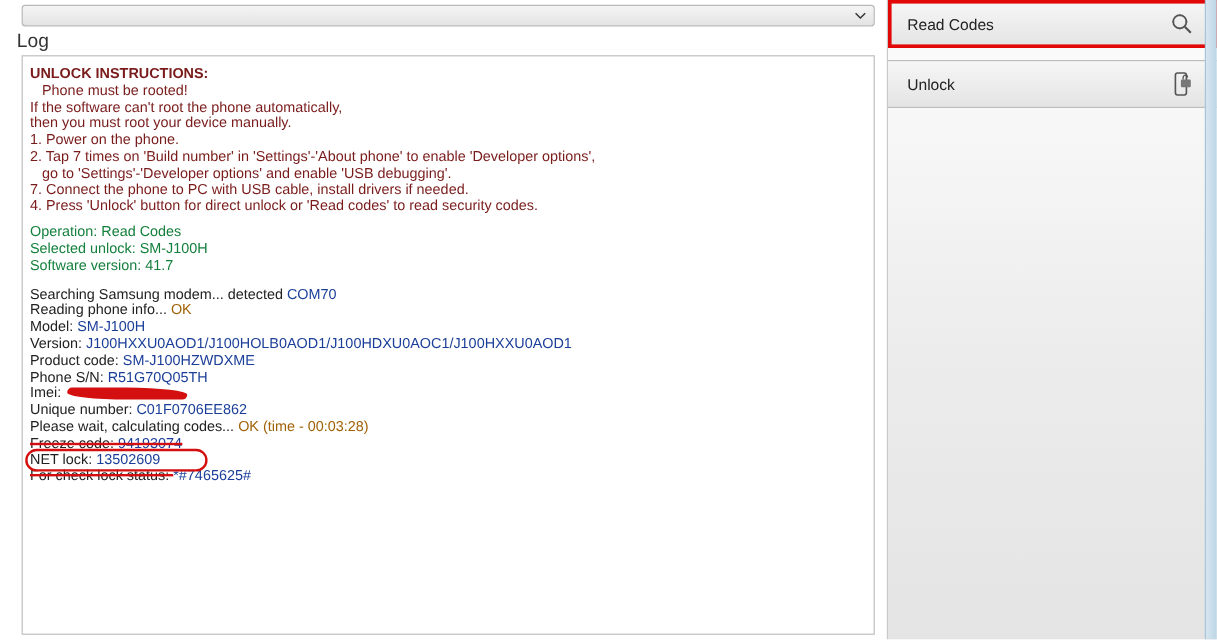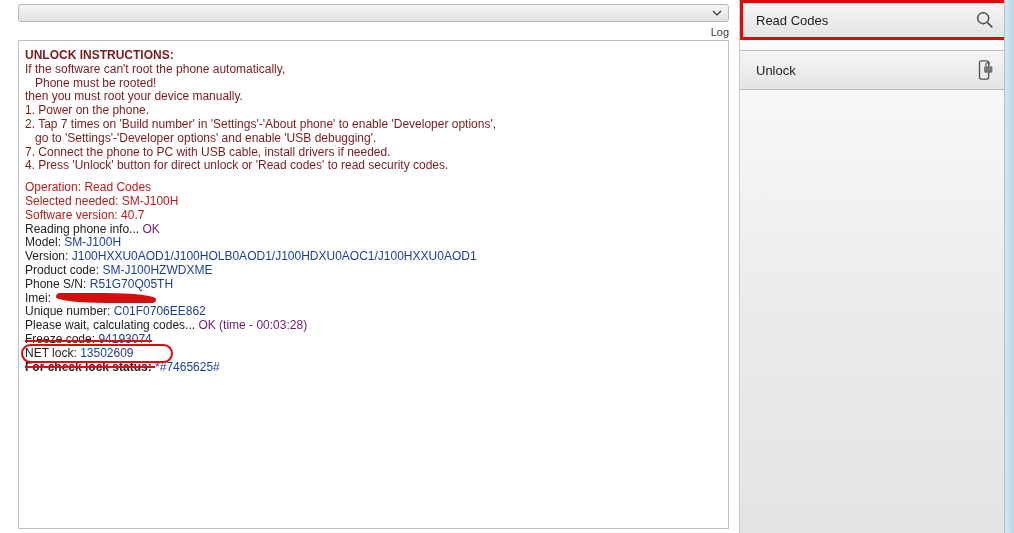--- a/index.html
+++ b/index.html
@@ -13,38 +13,38 @@
     background: linear-gradient(#f5f5f5,#e3e3e3);
     position: relative;
     margin-bottom: 2px;
   }
   .top-bar .arrow {
     position: absolute; right: 4px; top: 1px;
     width: 14px; height: 14px;
     display: flex; align-items: center; justify-content: center;
   }
   .top-bar .arrow svg { width: 10px; height: 10px; }
-  .log-label { font-size: 11px; color: #333; margin: 2px 0 2px -4px; text-align: right; }
+  .log-label { font-size: 16px; color: #333; margin: 2px 0 2px -4px; }
   .log-box {
     flex: 1;
     border: 1px solid #bfbfbf;
     background: #fff;
     padding: 8px 6px 24px 6px;
     overflow: hidden;
     font-size: 12px;
     line-height: 1.15;
   }
   .inst-title { color: #7a1b1b; font-weight: bold; }
   .inst-line { color: #7a1b1b; }
   .inst-line.ind { padding-left: 10px; }
-  .gray-line { color: #b91c1c; margin-top: 8px; }
+  .gray-line { color: #15803d; margin-top: 8px; }
   .blk-line { color: #222; margin-top: 0; }
   .blk-line.firstblk { margin-top: 10px; }
   .blue { color: #1b3f99; }
-  .green { color: #701a75; }
+  .green { color: #a16207; }
   .redacted {
     display: inline-block; vertical-align: middle;
     width: 100px; height: 10px;
     background: #d40f0f;
     border-radius: 4px 50% 4px 50% / 4px 6px 4px 6px;
     margin-left: 2px;
   }
   .freeze-wrap, .netlock-wrap { position: relative; display: inline-block; text-align: center; }
   .freeze-strike {
     position: absolute; left: 0; right: 0; top: 55%;
@@ -55,21 +55,20 @@
     left: -4px; top: -3px;
     width: 152px; height: 19px;
     border: 2px solid #d40f0f;
     border-radius: 10px;
     pointer-events: none;
   }
   .checklock-strike {
     text-decoration: line-through;
     text-decoration-color: #d40f0f;
     text-decoration-thickness: 2px;
-    font-weight: bold;
   }
 
   .right-pane {
     width: 275px;
     border-left: 1px solid #c9c9c9;
     background: linear-gradient(#fdfdfd,#ececec 55%,#e4e4e4);
     padding: 0;
     position: relative;
   }
   .right-buttons { padding: 0; }
@@ -109,34 +108,35 @@
       <svg viewBox="0 0 10 10">
           <path d="M1 3 L5 7 L9 3" fill="none" stroke="#333" stroke-width="1.2"></path>
         </svg>
     </span>
   </div>
   <div class="log-label">Log</div>
 
   <div class="log-box">
     <div class="inst-title">UNLOCK INSTRUCTIONS:</div>
     <div id="inst-lines">
+        <div class="inst-line ind">Phone must be rooted!</div>
         <div class="inst-line">If the software can't root the phone automatically,</div>
-        <div class="inst-line ind">Phone must be rooted!</div>
         <div class="inst-line">then you must root your device manually.</div>
         <div class="inst-line">1. Power on the phone.</div>
         <div class="inst-line">2. Tap 7 times on 'Build number' in 'Settings'-'About phone' to enable 'Developer options',</div>
         <div class="inst-line ind">go to 'Settings'-'Developer options' and enable 'USB debugging'.</div>
         <div class="inst-line">7. Connect the phone to PC with USB cable, install drivers if needed.</div>
         <div class="inst-line">4. Press 'Unlock' button for direct unlock or 'Read codes' to read security codes.</div>
       </div>
 
     <div class="gray-line"><span>Operation: </span><span>Read Codes</span></div>
-    <div class="gray-line" style="margin-top:0"><span>Selected needed: </span><span>SM-J100H</span></div>
-    <div class="gray-line" style="margin-top:0"><span>Software version: </span><span>40.7</span></div>
+    <div class="gray-line" style="margin-top:0"><span>Selected unlock: </span><span>SM-J100H</span></div>
+    <div class="gray-line" style="margin-top:0"><span>Software version: </span><span>41.7</span></div>
 
+    <div class="blk-line firstblk"><span>Searching Samsung modem... detected </span><span class="blue">COM70</span></div>
     <div class="blk-line"><span>Reading phone info... </span><span class="green">OK</span></div>
     <div class="blk-line"><span>Model: </span><span class="blue">SM-J100H</span></div>
     <div class="blk-line"><span>Version: </span><span class="blue">J100HXXU0AOD1/J100HOLB0AOD1/J100HDXU0AOC1/J100HXXU0AOD1</span></div>
     <div class="blk-line"><span>Product code: </span><span class="blue">SM-J100HZWDXME</span></div>
     <div class="blk-line"><span>Phone S/N: </span><span class="blue">R51G70Q05TH</span></div>
     <div class="blk-line"><span>Imei: </span><span class="redacted"></span></div>
     <div class="blk-line"><span>Unique number: </span><span class="blue">C01F0706EE862</span></div>
     <div class="blk-line"><span>Please wait, calculating codes... </span><span class="green">OK (time - 00:03:28)</span></div>
     <div class="blk-line">
       <span class="freeze-wrap">

